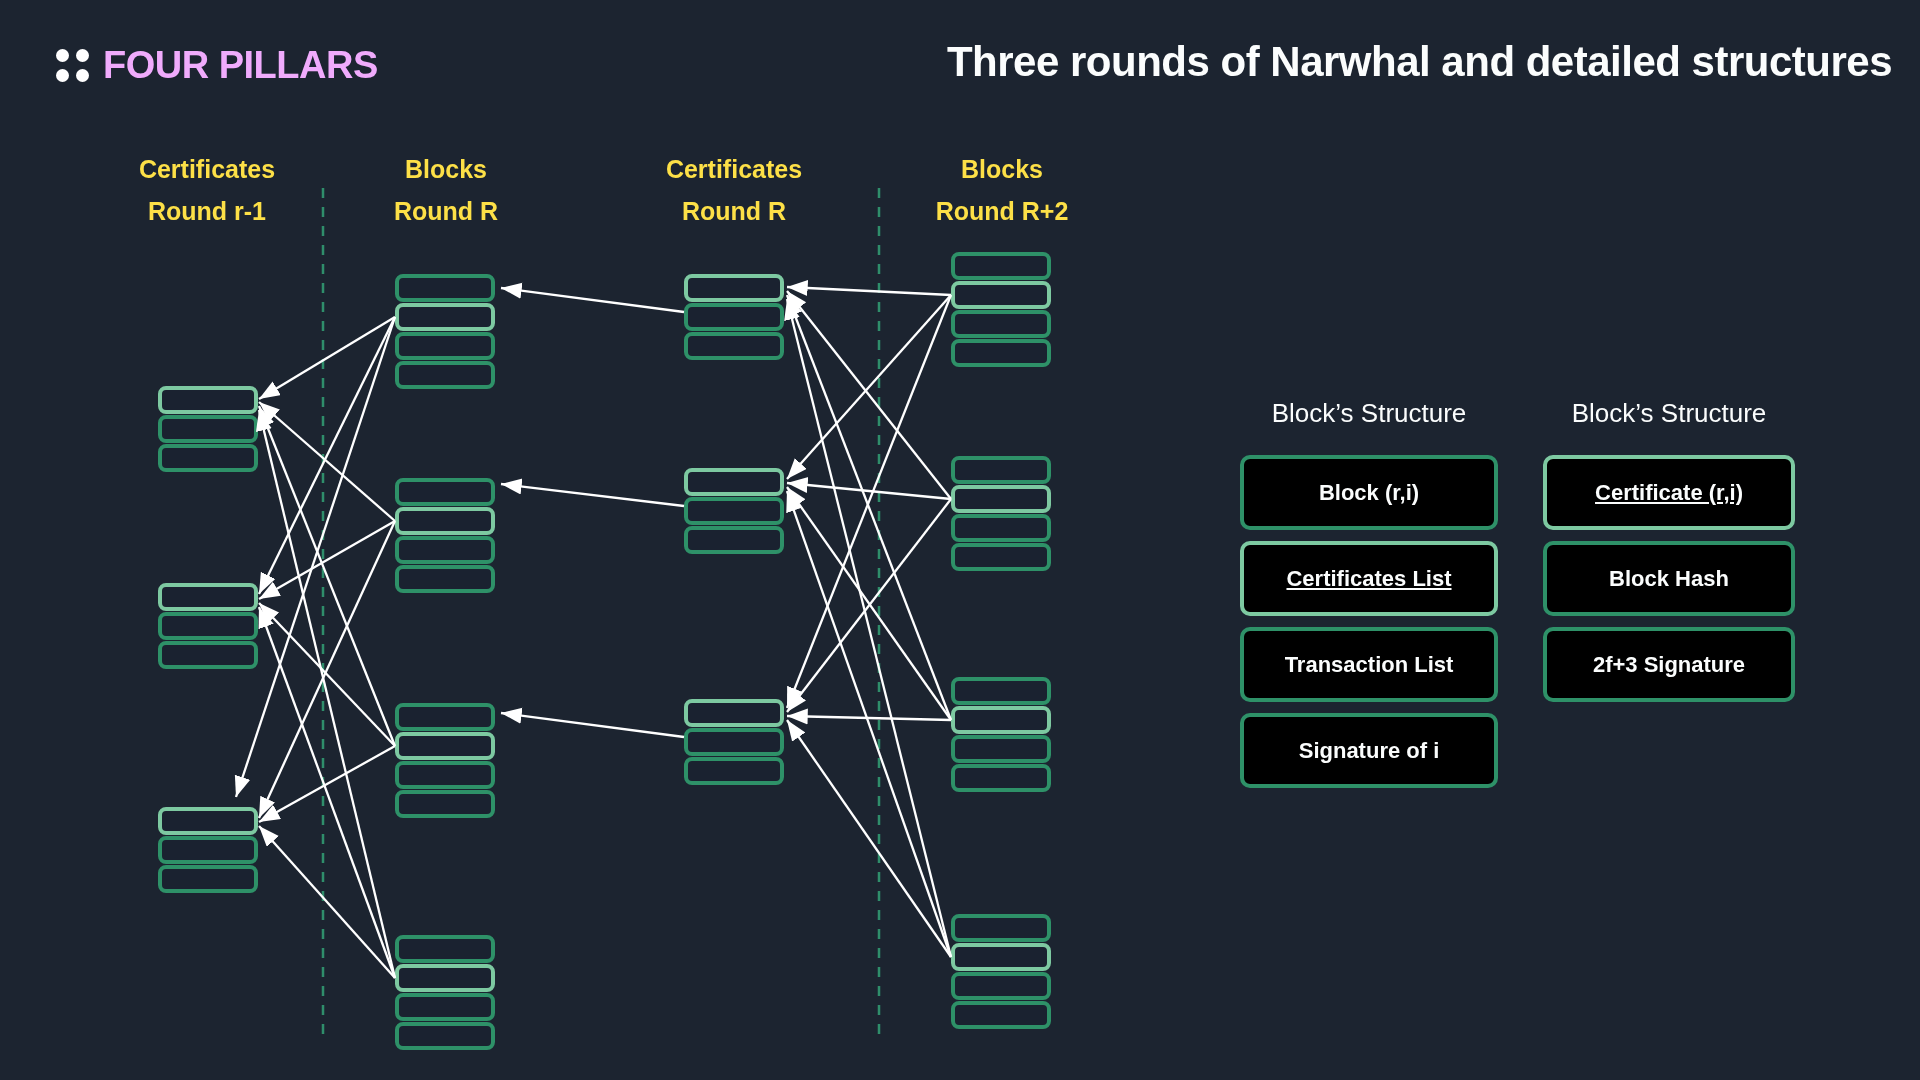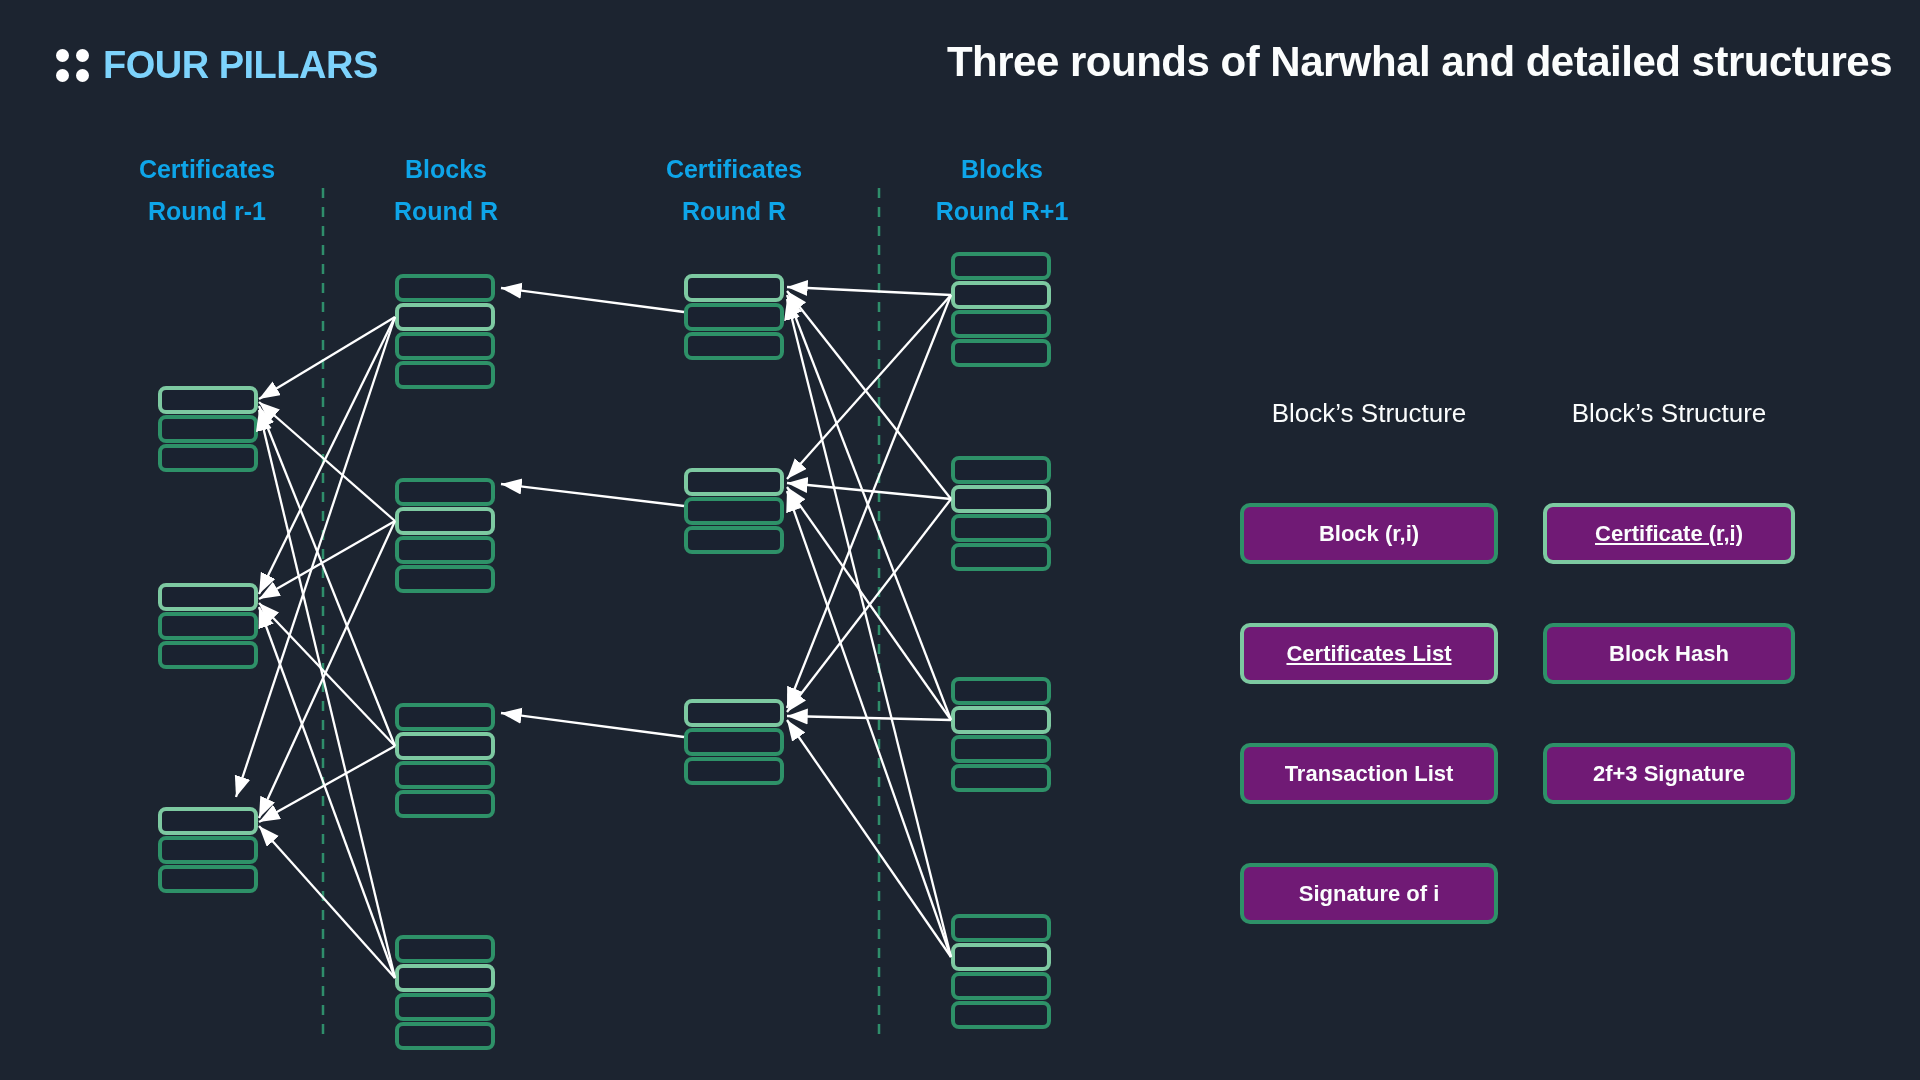--- a/index.html
+++ b/index.html
@@ -6,44 +6,44 @@
   .slide{
     position:relative;width:1920px;height:1080px;overflow:hidden;
     background:#1c2430;
     font-family:"Liberation Sans",sans-serif;
     color:#f5f8f7;
   }
   
   .logo{position:absolute;left:56px;top:44px;display:flex;align-items:center;gap:14px;}
   .logo-dots{display:grid;grid-template-columns:13px 13px;grid-template-rows:13px 13px;gap:7px;}
   .logo-dots span{width:13px;height:13px;border-radius:50%;background:#ffffff;}
-  .logo-text{font-size:38px;font-weight:bold;letter-spacing:-0.5px;color:#7dd3fc;}
+  .logo-text{font-size:38px;font-weight:bold;letter-spacing:-0.5px;color:#f0abfc;}
   .title-wrap{position:absolute;right:28px;top:38px;text-align:right;margin-left:28px;}
   .main-title{font-size:42px;font-weight:bold;color:#fbfdfd;letter-spacing:-0.5px;}
   .source-line{margin-top:16px;font-size:26px;font-style:italic;color:#e9eef1;}
   
   .col-header{position:absolute;width:260px;text-align:center;top:148px;
-    font-size:25px;font-weight:bold;line-height:42px;color:#0ea5e9;}
+    font-size:25px;font-weight:bold;line-height:42px;color:#fde047;}
   
   .group{position:absolute;display:flex;flex-direction:column;gap:1px;z-index:2;}
   .block{
     width:100px;height:28px;box-sizing:border-box;border-radius:8px;
     border:4px solid #2e9168;background:#1a2230;
   }
   .block.light{border-color:#7dc9a1;}
   
   .edges{position:absolute;left:0;top:0;z-index:3;pointer-events:none;}
   
   .panel{position:absolute;z-index:2;}
   .panel-title{font-size:26px;font-weight:normal;text-align:center;color:#fbfdfd;margin-bottom:26px;}
   .panel-boxes{display:flex;flex-direction:column;gap:11px;}
   .pbox{
-    height:61px;box-sizing:border-box;border-radius:10px;border:4px solid #2e9168;
-    background:#701a75;display:flex;align-items:center;justify-content:center;
-    font-size:22px;font-weight:bold;color:#fbfdfd;margin-top:48px;
+    height:75px;box-sizing:border-box;border-radius:10px;border:4px solid #2e9168;
+    background:#000000;display:flex;align-items:center;justify-content:center;
+    font-size:22px;font-weight:bold;color:#fbfdfd;
   }
   .pbox.light{border-color:#7dc9a1;text-decoration:underline;}
 </style>
 </head>
 <body>
 
 <div class="slide">
 
   <div class="logo">
     <div class="logo-dots">
@@ -67,21 +67,21 @@
       <div class="col-header" style="left: 316px;">
         <div>Blocks</div>
         <div>Round R</div>
       </div>
       <div class="col-header" style="left: 604px;">
         <div>Certificates</div>
         <div>Round R</div>
       </div>
       <div class="col-header" style="left: 872px;">
         <div>Blocks</div>
-        <div>Round R+1</div>
+        <div>Round R+2</div>
       </div>
     </div>
   <div id="diagram">
       <div class="group" style="left: 158px; top: 386px;">
         <div class="block light"></div>
         <div class="block"></div>
         <div class="block"></div>
       </div>
       <div class="group" style="left: 158px; top: 583px;">
         <div class="block light"></div>

